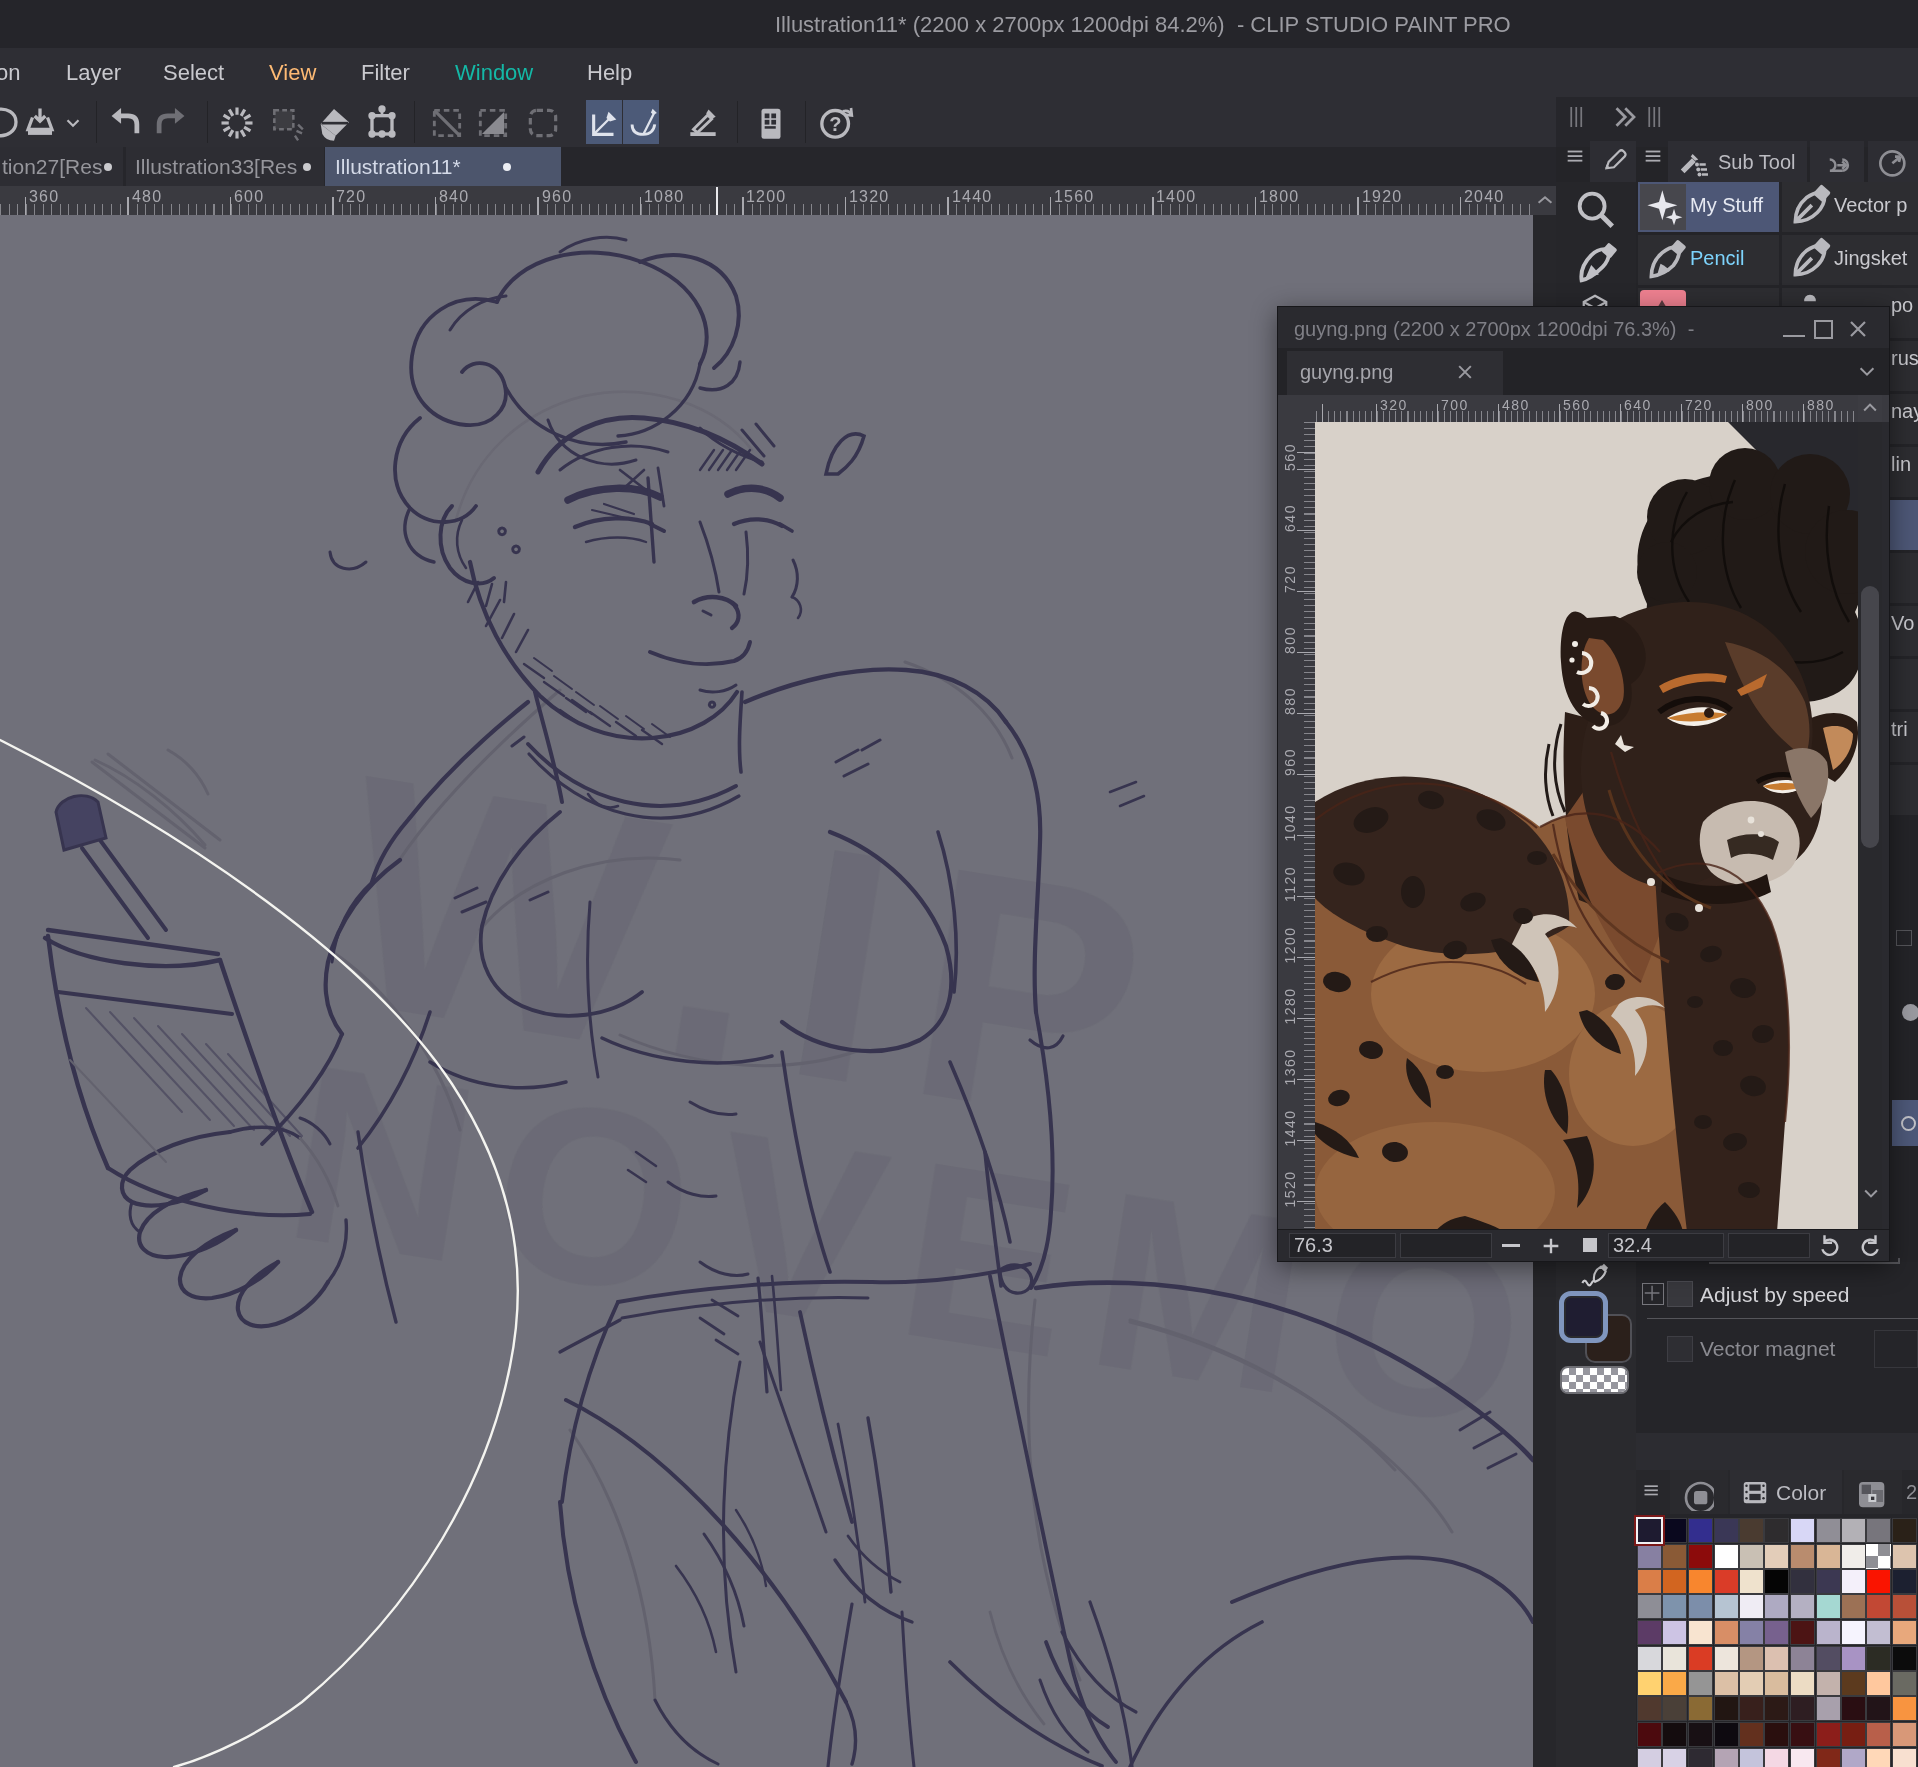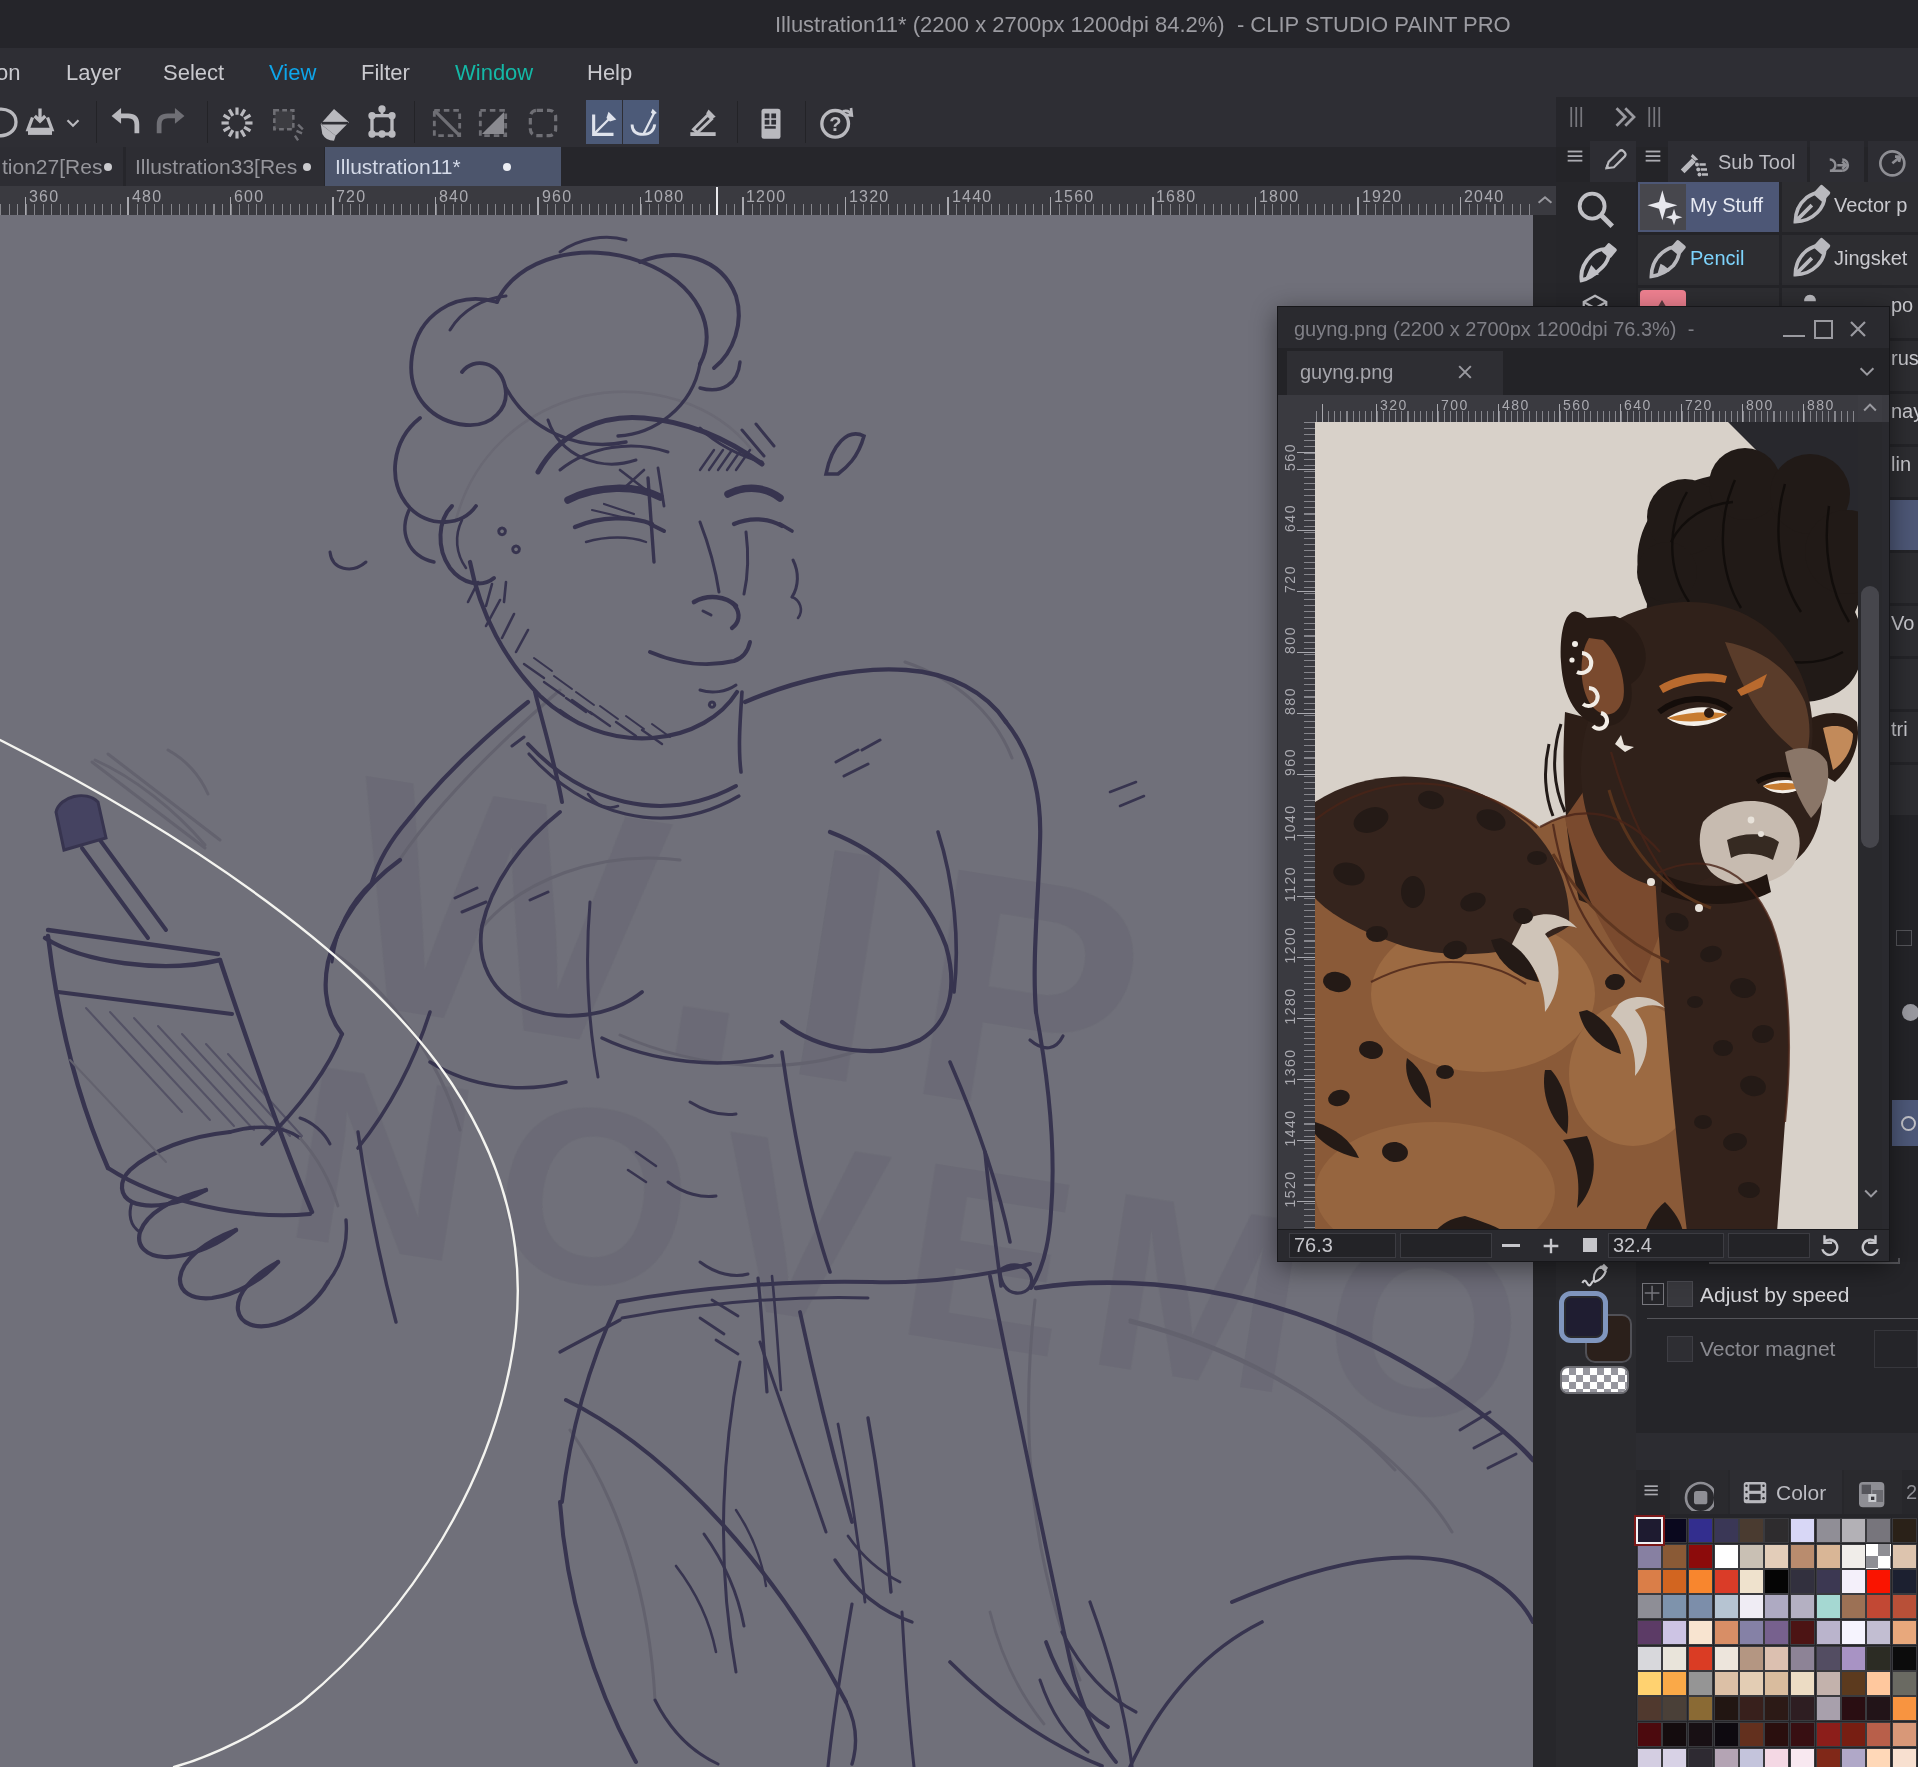--- a/index.html
+++ b/index.html
@@ -4,21 +4,21 @@
 body{width:1918px;height:1767px;overflow:hidden;background:#26262b;
  font-family:"Liberation Sans",sans-serif;position:relative;}
 .t{position:absolute;white-space:nowrap;}
 </style></head><body>
 <div style="position:absolute;left:0px;top:0px;width:1918px;height:48px;background:#25252a;"></div>
 <div class="t" style="left:775px;top:12px;font-size:22px;color:#9b9ba1;">Illustration11* (2200 x 2700px 1200dpi 84.2%)&nbsp; - CLIP STUDIO PAINT PRO</div>
 <div style="position:absolute;left:0px;top:48px;width:1918px;height:49px;background:#2e2e34;"></div>
 <div class="t" style="left:-4px;top:60px;font-size:22px;color:#c9c9ce;">on</div>
 <div class="t" style="left:66px;top:60px;font-size:22px;color:#c9c9ce;">Layer</div>
 <div class="t" style="left:163px;top:60px;font-size:22px;color:#c9c9ce;">Select</div>
-<div class="t" style="left:269px;top:60px;font-size:22px;color:#0ea5e9;">View</div>
+<div class="t" style="left:269px;top:60px;font-size:22px;color:#fdba74;">View</div>
 <div class="t" style="left:361px;top:60px;font-size:22px;color:#c9c9ce;">Filter</div>
 <div class="t" style="left:455px;top:60px;font-size:22px;color:#14b8a6;">Window</div>
 <div class="t" style="left:587px;top:60px;font-size:22px;color:#c9c9ce;">Help</div>
 <div style="position:absolute;left:0px;top:97px;width:1556px;height:50px;background:#2e2e34;"></div>
 <div style="position:absolute;left:1556px;top:97px;width:362px;height:50px;background:#26262b;"></div>
 <div style="position:absolute;left:96px;top:101px;width:1px;height:42px;background:#232327;"></div>
 <div style="position:absolute;left:207px;top:101px;width:1px;height:42px;background:#232327;"></div>
 <div style="position:absolute;left:414px;top:101px;width:1px;height:42px;background:#232327;"></div>
 <div style="position:absolute;left:737px;top:101px;width:1px;height:42px;background:#232327;"></div>
 <div style="position:absolute;left:805px;top:101px;width:1px;height:42px;background:#232327;"></div>
@@ -156,21 +156,21 @@
 <div class="t" style="left:132px;top:188px;font-size:16px;color:#aaaab0;letter-spacing:1.2px;">480</div>
 <div class="t" style="left:234px;top:188px;font-size:16px;color:#aaaab0;letter-spacing:1.2px;">600</div>
 <div class="t" style="left:336px;top:188px;font-size:16px;color:#aaaab0;letter-spacing:1.2px;">720</div>
 <div class="t" style="left:439px;top:188px;font-size:16px;color:#aaaab0;letter-spacing:1.2px;">840</div>
 <div class="t" style="left:542px;top:188px;font-size:16px;color:#aaaab0;letter-spacing:1.2px;">960</div>
 <div class="t" style="left:644px;top:188px;font-size:16px;color:#aaaab0;letter-spacing:1.2px;">1080</div>
 <div class="t" style="left:746px;top:188px;font-size:16px;color:#aaaab0;letter-spacing:1.2px;">1200</div>
 <div class="t" style="left:849px;top:188px;font-size:16px;color:#aaaab0;letter-spacing:1.2px;">1320</div>
 <div class="t" style="left:952px;top:188px;font-size:16px;color:#aaaab0;letter-spacing:1.2px;">1440</div>
 <div class="t" style="left:1054px;top:188px;font-size:16px;color:#aaaab0;letter-spacing:1.2px;">1560</div>
-<div class="t" style="left:1156px;top:188px;font-size:16px;color:#aaaab0;letter-spacing:1.2px;">1680</div>
+<div class="t" style="left:1156px;top:188px;font-size:16px;color:#aaaab0;letter-spacing:1.2px;">1400</div>
 <div class="t" style="left:1259px;top:188px;font-size:16px;color:#aaaab0;letter-spacing:1.2px;">1800</div>
 <div class="t" style="left:1362px;top:188px;font-size:16px;color:#aaaab0;letter-spacing:1.2px;">1920</div>
 <div class="t" style="left:1464px;top:188px;font-size:16px;color:#aaaab0;letter-spacing:1.2px;">2040</div>
 <div style="position:absolute;left:716px;top:187px;width:2px;height:28px;background:#e8e8ec;"></div>
 <div style="position:absolute;left:1533px;top:186px;width:23px;height:29px;background:#3a3a40;"></div>
 <svg style="position:absolute;left:1534px;top:190px;width:22px;height:22px;" viewBox="0 0 24 24">
     <path d="M5 14 l7 -6 l7 6" fill="none" stroke="#9a9aa0" stroke-width="2.2"></path>
   </svg>
 <div style="position:absolute;left:1533px;top:215px;width:23px;height:1552px;background:#27272b;"></div>
 <svg style="position:absolute;left:0px;top:215px;width:1533px;height:1552px;" viewBox="0 215 1533 1552" width="1533" height="1552" preserveAspectRatio="none">

